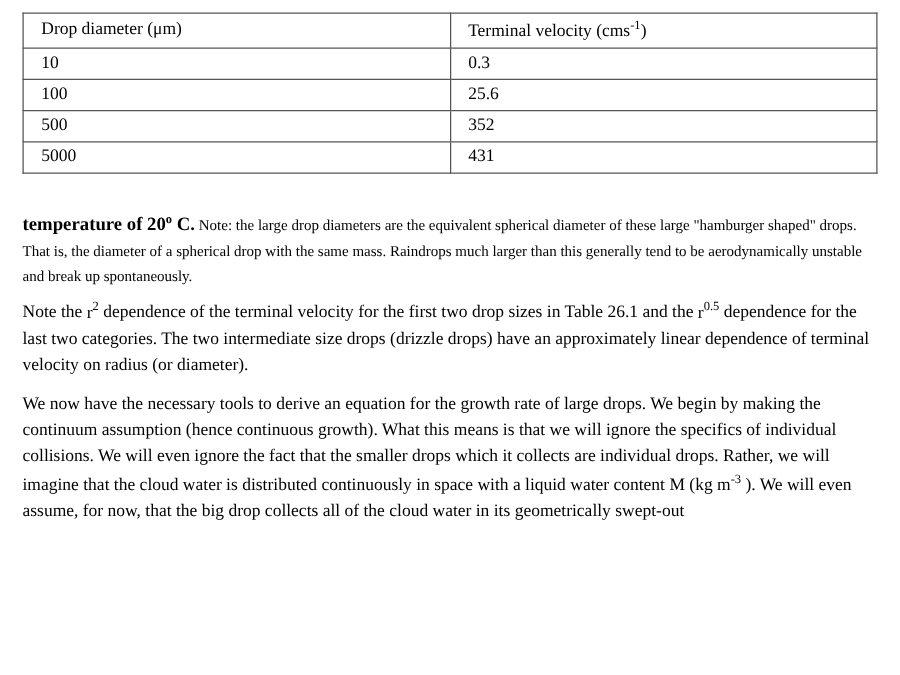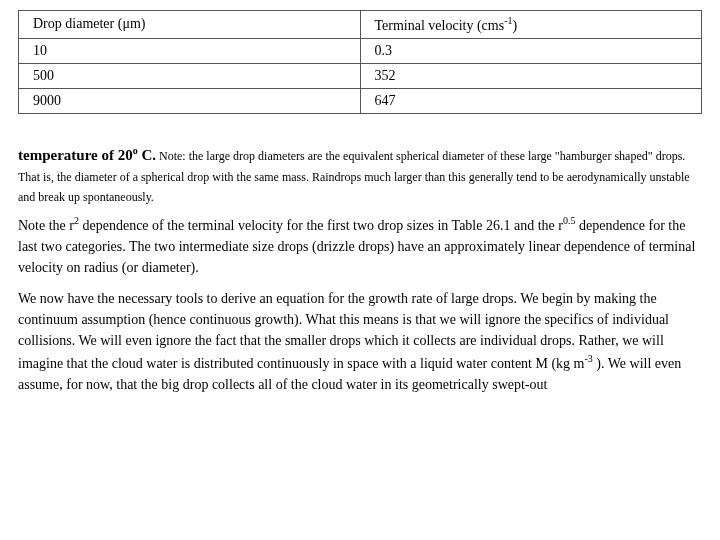--- a/index.html
+++ b/index.html
@@ -69,26 +69,30 @@
     <tbody>
         <tr>
       <td>Drop diameter (μm)</td>
       <td>Terminal velocity (cms<sup>-1</sup>)</td>
     </tr>
     <tr>
       <td>10</td>
       <td>0.3</td>
     </tr>
     <tr>
+      <td>100</td>
+      <td>25.6</td>
+    </tr>
+    <tr>
       <td>500</td>
       <td>352</td>
     </tr>
     <tr>
-      <td>9000</td>
-      <td>647</td>
+      <td>5000</td>
+      <td>431</td>
     </tr>
   </tbody>
     </table>
 </div>
 
 <div class="table-caption">
   <br>
   <span class="caption-temp"><span>temperature of 20</span><sup>o</sup><span> C.</span></span><span class="caption-note">  Note: the large drop diameters are the equivalent spherical diameter of these large "hamburger shaped" drops. That is, the diameter of a spherical drop with the same mass. Raindrops much larger than this generally tend to be aerodynamically unstable and break up spontaneously.</span>
 </div>
 

